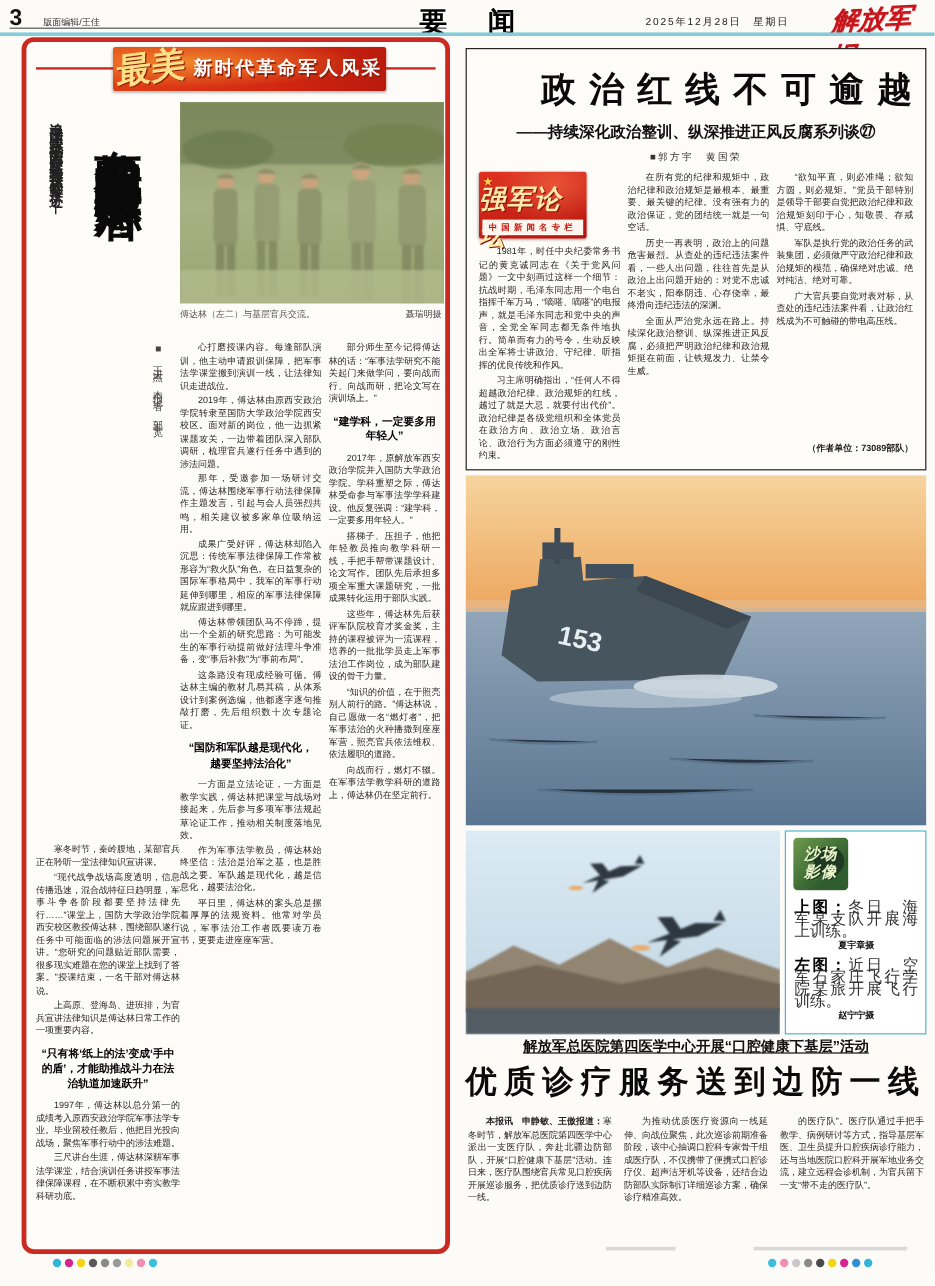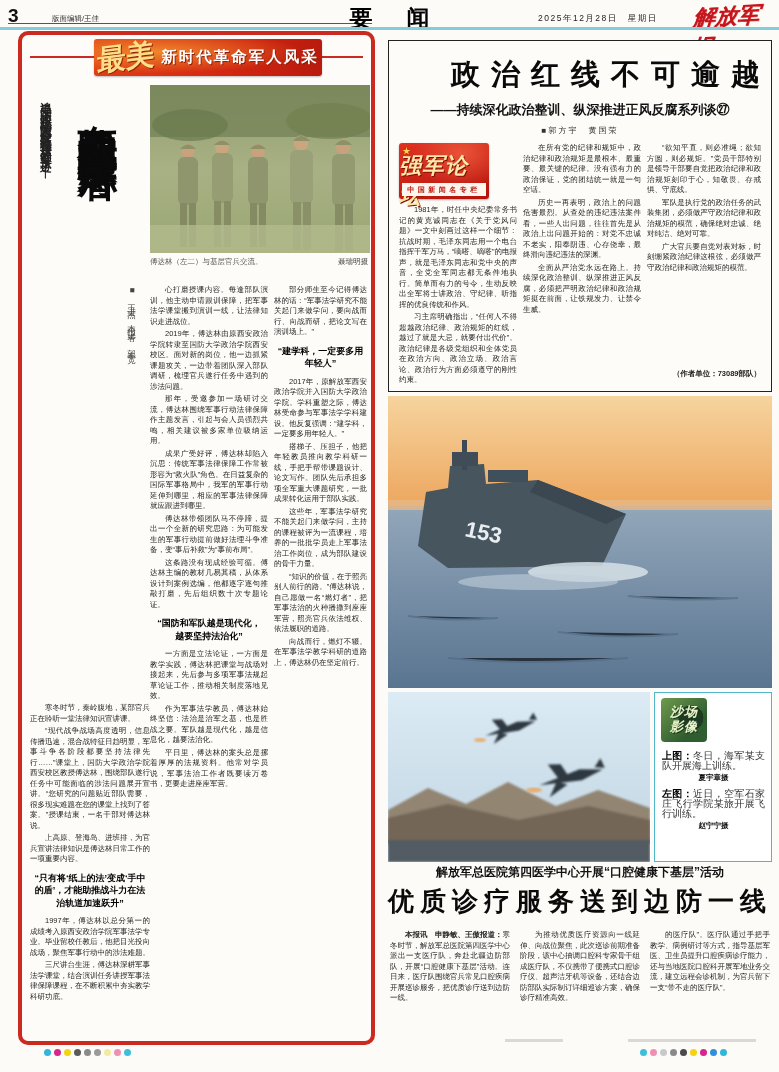--- a/index.html
+++ b/index.html
@@ -1,21 +1,21 @@
 <!DOCTYPE html>
 <html lang="zh"><head>
 <meta charset="utf-8">
 <style>
   html,body{margin:0;padding:0;}
   body{font-family:"Liberation Sans",sans-serif;background:#e8e8e4;}
   .page{position:relative;width:779px;height:1072px;background:#fcfbf8;margin:0 auto;overflow:hidden;}
   .abs{position:absolute;}
   
   .pagenum{font-size:19px;font-weight:bold;color:#111;}
-  .editor{font-size:7.5px;color:#333;margin-left:16px;}
+  .editor{font-size:7.5px;color:#333;}
   .section-title{font-size:23px;font-weight:bold;color:#000;letter-spacing:34px;text-indent:34px;text-align:center;}
   .date{font-size:8.5px;color:#222;letter-spacing:1.5px;}
   .masthead{font-size:22px;font-weight:900;color:#c4161c;transform:skewX(-8deg) rotate(-3deg);font-style:italic;text-shadow:0.5px 0.5px 0 #e66;}
   .hairline-dark{background:#555;height:1px;}
   .cyan-line{background:#84ccda;}
   
   .feature-box{border:4px solid #cb2a20;border-radius:10px;background:#fdfcf9;}
   .banner-line{height:1.5px;background:#cb2a20;}
   .banner{border-radius:3px;background:radial-gradient(ellipse at 28% 35%,rgba(255,190,60,.6),rgba(255,190,60,0) 62%),linear-gradient(100deg,#e04016,#d22711 60%,#b81a0c);display:flex;align-items:center;justify-content:center;box-shadow:0 1px 2px rgba(0,0,0,.25);}
   .banner-calli{font-size:29px;font-weight:900;color:#ffe089;transform:rotate(-7deg) skewX(-8deg);text-shadow:1px 1px 0 #8d2008;margin-right:6px;line-height:1;}
@@ -37,25 +37,25 @@
   .badge{background:radial-gradient(ellipse at 70% 20%,rgba(255,120,80,.55),transparent 55%),linear-gradient(160deg,#e03222,#b3120b);border-radius:3px;box-shadow:0 1px 2px rgba(0,0,0,.3);}
   .badge-title{font-size:22px;font-weight:900;color:#ffe9a8;font-style:italic;text-align:left;text-shadow:1px 1px 0 #7e0e06;letter-spacing:1px;margin-top:8px;}
   .badge-strip{position:absolute;left:3px;right:3px;bottom:3px;height:13px;background:#fdf6ee;display:flex;align-items:center;justify-content:center;}
   .badge-strip span{font-size:7px;color:#c01910;letter-spacing:3.5px;font-weight:bold;}
   .badge-star{position:absolute;left:3px;top:2px;color:#ffd34d;font-size:9px;text-shadow:0 0 1px #7e0e06;}
   .endnote{font-size:7.5px;font-weight:bold;color:#222;text-align:right;}
   
   .gallery-box{border:1px solid #4fb7c9;background:#fff;}
   .gal-logo{border-radius:4px;background:radial-gradient(circle at 65% 45%,#1e3a22 0 32%,transparent 33%),linear-gradient(135deg,#6f9a4e,#2f5d2f 70%);display:flex;flex-direction:column;align-items:center;justify-content:center;}
   .gal-logo span{font-size:13px;font-weight:900;font-style:italic;color:#e8f3c9;line-height:1.15;text-shadow:1px 1px 0 #1c3a1c;letter-spacing:1px;}
-  .cap{font-size:10px;line-height:10px;color:#333;text-align:justify;margin-bottom:1px;}
+  .cap{font-size:13px;line-height:10px;color:#333;text-align:justify;margin-bottom:1px;}
   .cap b{color:#000;}
   .cap-credit{font-size:7.5px;font-weight:bold;color:#111;text-align:center;margin:2px 0 6px;}
   
-  .clinic-kicker{font-size:12px;font-weight:bold;color:#111;text-align:center;}
+  .clinic-kicker{font-size:12px;font-weight:bold;color:#111;text-align:center;text-decoration:underline;}
   .clinic-headline{font-size:26px;font-weight:900;color:#0a0a0a;letter-spacing:6px;text-align:center;}
   
   .dotrow{display:flex;gap:3px;}
   .dot{width:7px;height:7px;border-radius:50%;display:inline-block;}
   .fineprint{background:#bdbdbd;opacity:.55;height:3px;}
   svg{display:block;}
 </style>
 </head>
 <body>
 
@@ -162,21 +162,21 @@
         <h4 class="bh">“国防和军队越是现代化，越要坚持法治化”</h4>
         <p class="bp">一方面是立法论证，一方面是教学实践，傅达林把课堂与战场对接起来，先后参与多项军事法规起草论证工作，推动相关制度落地见效。</p>
         <p class="bp">作为军事法学教员，傅达林始终坚信：法治是治军之基，也是胜战之要。军队越是现代化，越是信息化，越要法治化。</p>
         <p class="bp">平日里，傅达林的案头总是摞着厚厚的法规资料。他常对学员说，军事法治工作者既要读万卷书，更要走进座座军营。</p>
       </div>
     <div class="abs colbox" style="left:252px;top:250px;width:93px;height:752px;">
         <p class="bp">部分师生至今记得傅达林的话：“军事法学研究不能关起门来做学问，要向战而行、向战而研，把论文写在演训场上。”</p>
         <h4 class="bh">“建学科，一定要多用年轻人”</h4>
         <p class="bp">2017年，原解放军西安政治学院并入国防大学政治学院。学科重塑之际，傅达林受命参与军事法学学科建设。他反复强调：“建学科，一定要多用年轻人。”</p>
         <p class="bp">搭梯子、压担子，他把年轻教员推向教学科研一线，手把手帮带课题设计、论文写作。团队先后承担多项全军重大课题研究，一批成果转化运用于部队实践。</p>
-        <p class="bp">这些年，军事法学研究不能关起门来做学问，主持的课程被评为一流课程，培养的一批批学员走上军事法治工作岗位，成为部队建设的骨干力量。</p>
+        <p class="bp">这些年，傅达林先后获评军队院校育才奖金奖，主持的课程被评为一流课程，培养的一批批学员走上军事法治工作岗位，成为部队建设的骨干力量。</p>
         <p class="bp">“知识的价值，在于照亮别人前行的路。”傅达林说，自己愿做一名“燃灯者”，把军事法治的火种播撒到座座军营，照亮官兵依法维权、依法履职的道路。</p>
         <p class="bp">向战而行，燃灯不辍。在军事法学教学科研的道路上，傅达林仍在坚定前行。</p>
       </div>
   </div>
 
   <div class="abs forum-box" style="left:388px;top:40px;width:384px;height:352px;box-sizing:border-box;">
     <div class="abs forum-headline" style="left:0;right:0;top:14px;text-align:right;">政治红线不可逾越</div>
     <div class="abs forum-sub" style="left:0;right:0;top:60px;">——持续深化政治整训、纵深推进正风反腐系列谈㉗</div>
     <div class="abs forum-byline" style="left:0;right:0;top:84px;">■郭方宇　黄国荣</div>
 
@@ -193,21 +193,21 @@
         <p class="bp">习主席明确指出，“任何人不得超越政治纪律、政治规矩的红线，越过了就是大忌，就要付出代价”。政治纪律是各级党组织和全体党员在政治方向、政治立场、政治言论、政治行为方面必须遵守的刚性约束。</p>
       </div>
     <div class="abs colbox" style="left:134px;top:102px;width:118px;height:240px;">
         <p class="bp">在所有党的纪律和规矩中，政治纪律和政治规矩是最根本、最重要、最关键的纪律。没有强有力的政治保证，党的团结统一就是一句空话。</p>
         <p class="bp">历史一再表明，政治上的问题危害最烈。从查处的违纪违法案件看，一些人出问题，往往首先是从政治上出问题开始的：对党不忠诚不老实，阳奉阴违、心存侥幸，最终滑向违纪违法的深渊。</p>
         <p class="bp">全面从严治党永远在路上。持续深化政治整训、纵深推进正风反腐，必须把严明政治纪律和政治规矩挺在前面，让铁规发力、让禁令生威。</p>
       </div>
     <div class="abs colbox" style="left:258px;top:102px;width:114px;height:222px;">
         <p class="bp">“欲知平直，则必准绳；欲知方圆，则必规矩。”党员干部特别是领导干部要自觉把政治纪律和政治规矩刻印于心，知敬畏、存戒惧、守底线。</p>
         <p class="bp">军队是执行党的政治任务的武装集团，必须做严守政治纪律和政治规矩的模范，确保绝对忠诚、绝对纯洁、绝对可靠。</p>
-        <p class="bp">广大官兵要自觉对表对标，时刻绷紧政治纪律这根弦，必须做严守政治纪律和政治规矩的模范。</p>
+        <p class="bp">广大官兵要自觉对表对标，从查处的违纪违法案件看，让政治红线成为不可触碰的带电高压线。</p>
       </div>
     <div class="abs endnote" style="left:258px;top:328px;width:114px;">（作者单位：73089部队）</div>
   </div>
 
   <div class="abs" style="left:388px;top:396px;width:384px;height:292px;">
     <svg width="384" height="292" viewBox="0 0 384 292">
       <defs>
         <linearGradient id="sky" x1="0" y1="0" x2="0" y2="1">
             <stop offset="0" stop-color="#f6d49e"></stop>
             <stop offset="1" stop-color="#eda75f"></stop>

